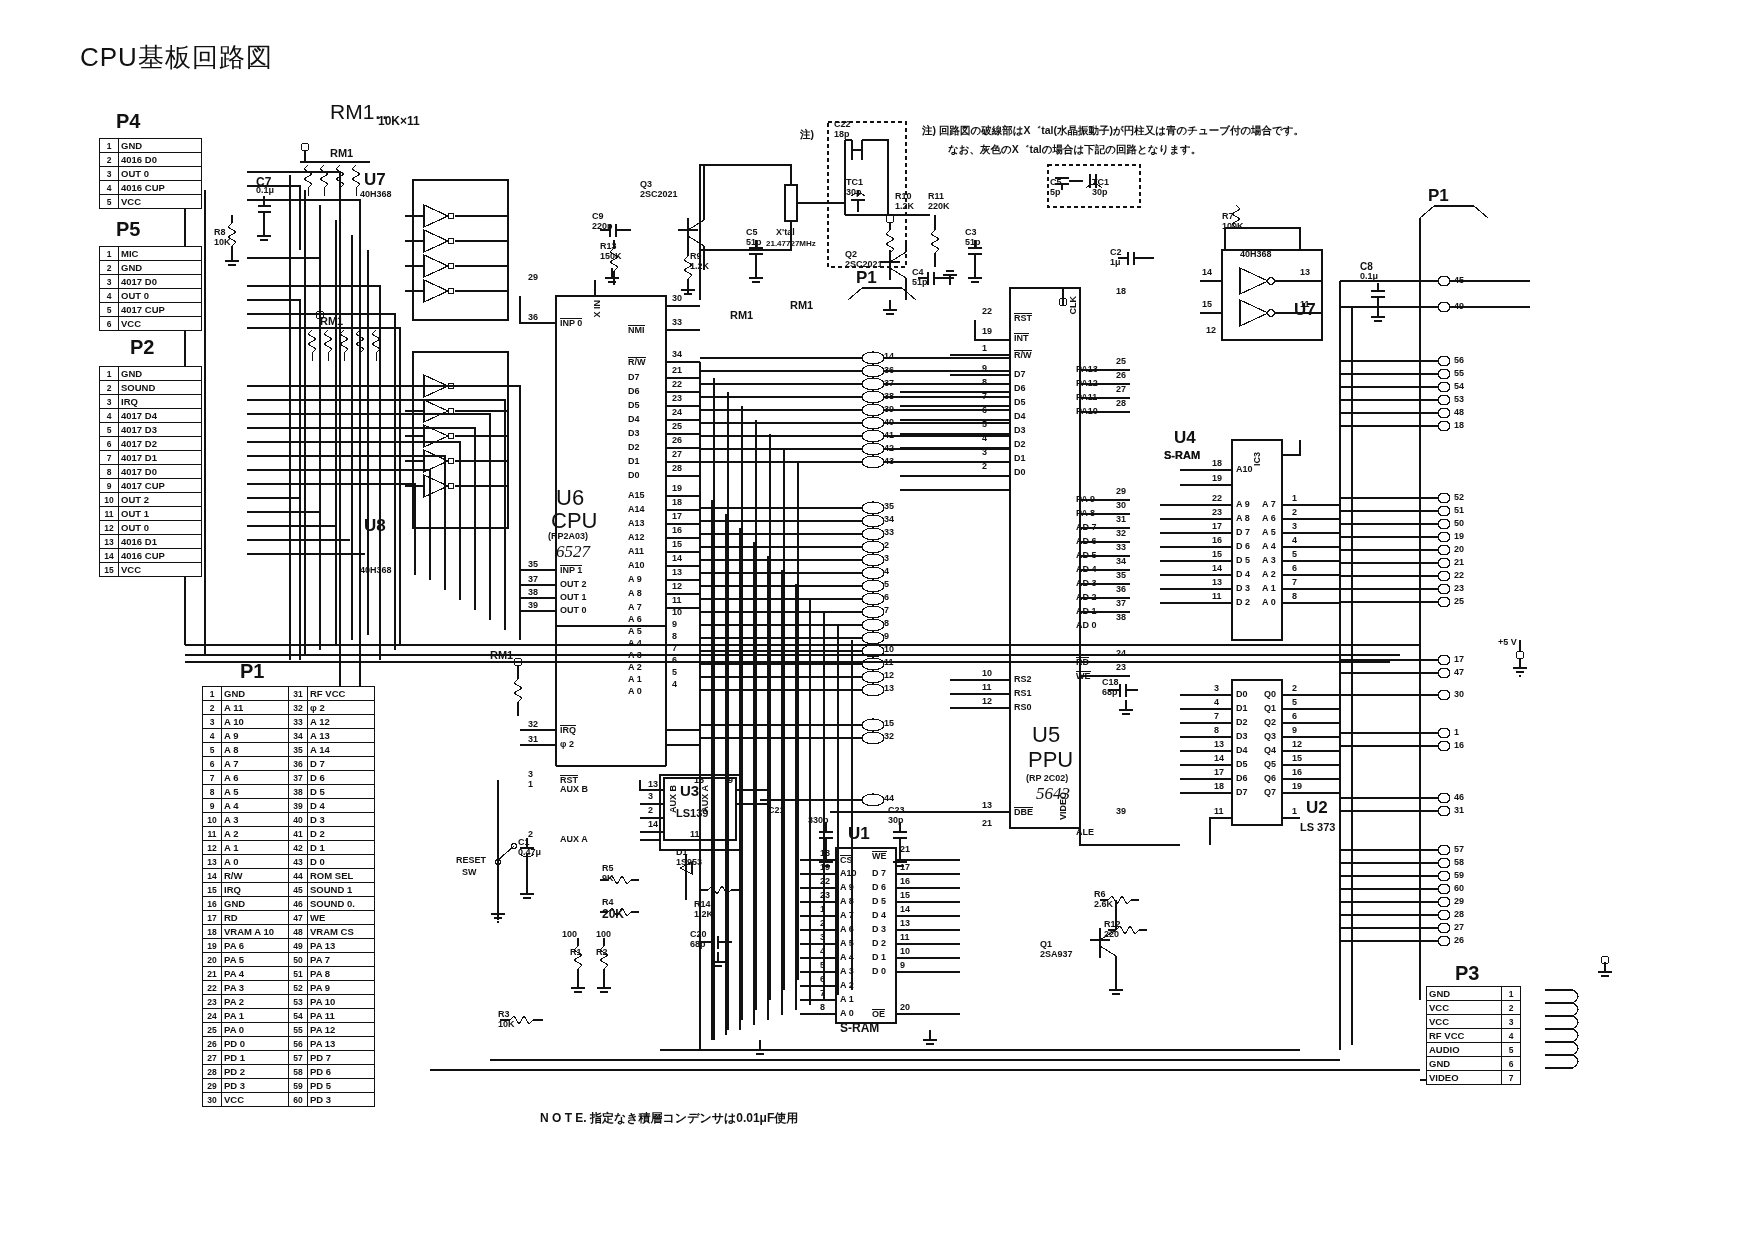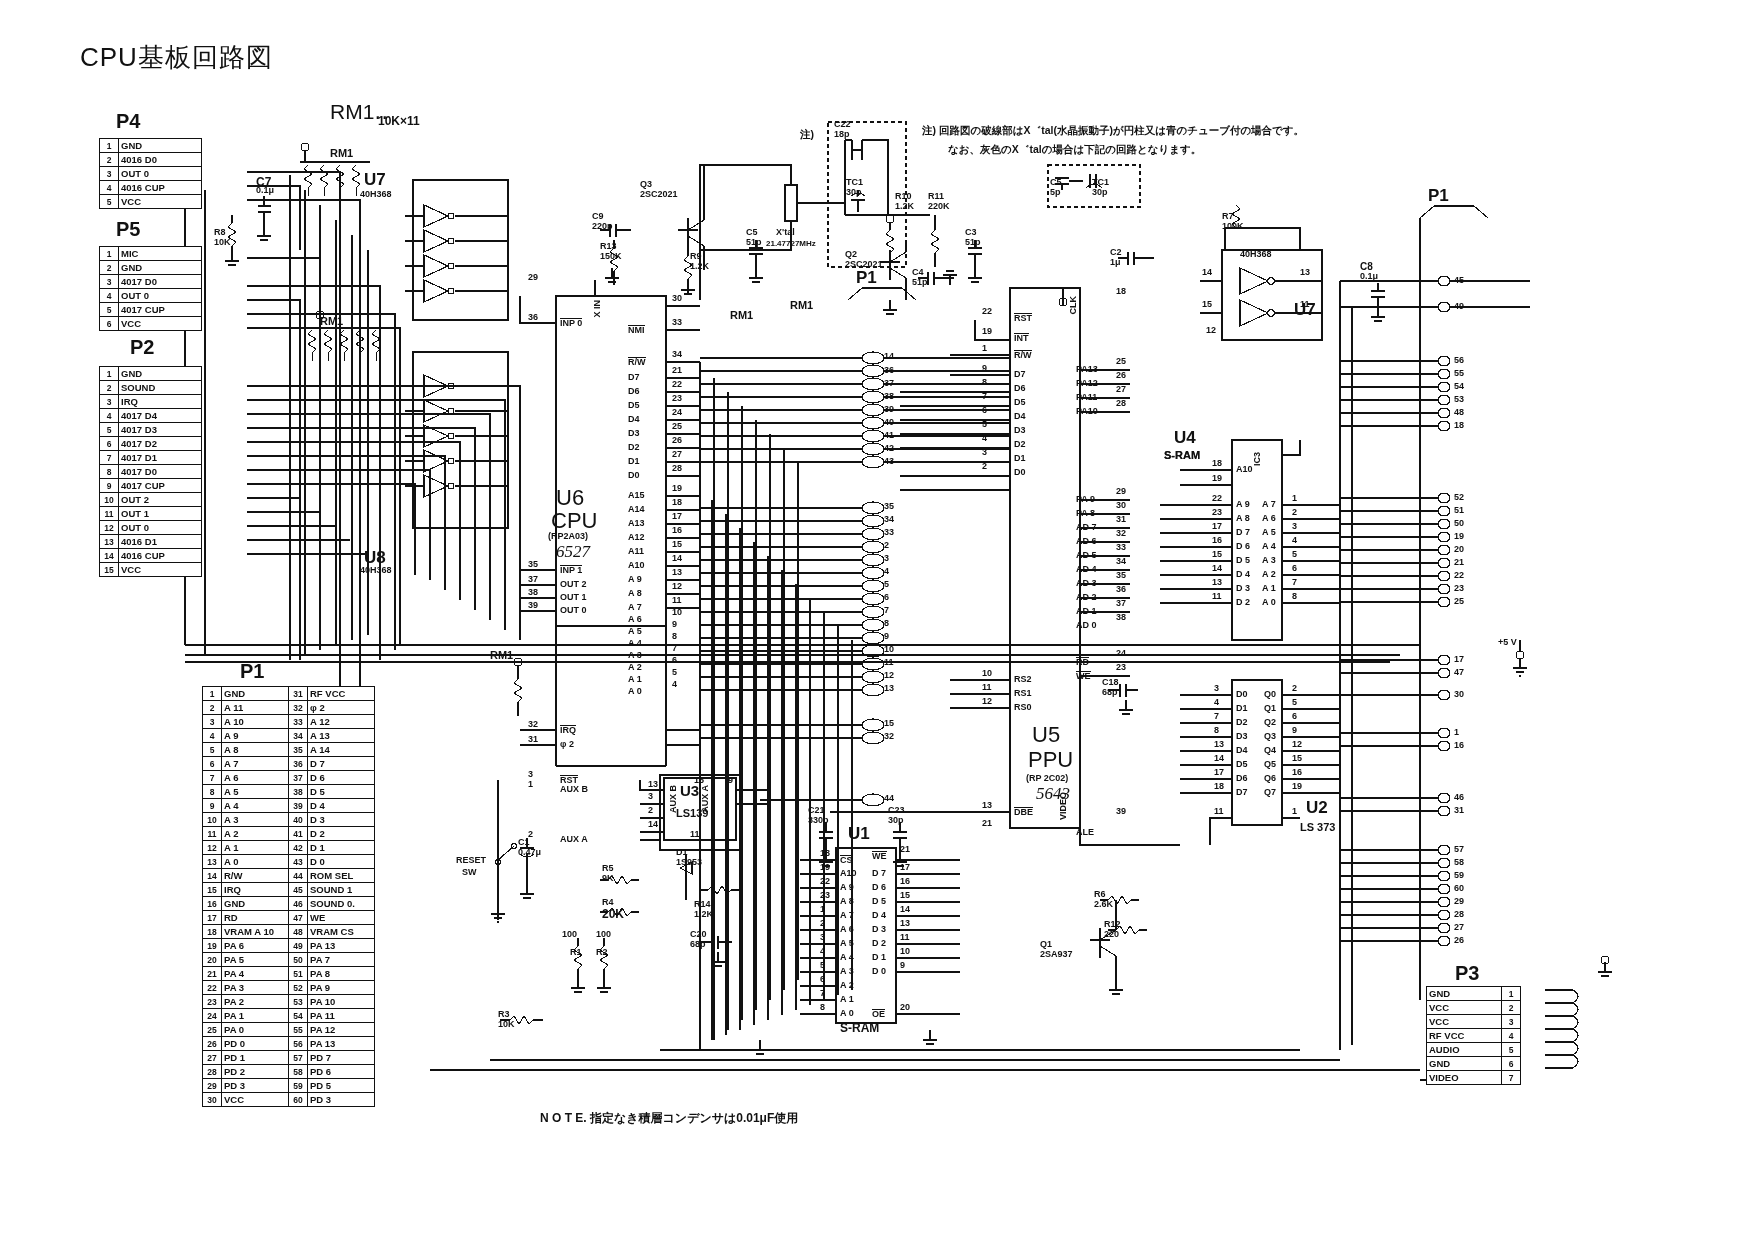--- a/index.html
+++ b/index.html
@@ -804,21 +804,21 @@
 
 <div class="ref" style="left:856px;top:268px;font-size:17px;">P1</div>
 <div class="ref" style="left:1428px;top:186px;font-size:17px;">P1</div>
 
 <div class="big" style="left:330px;top:100px;">RM1‥</div>
 <div class="t b" style="left:378px;top:115px;font-size:12px;">10K×11</div>
 
 <div class="ref" style="left:364px;top:170px;font-size:17px;">U7</div>
 <div class="t b" style="left:360px;top:190px;">40H368</div>
 
-<div class="ref" style="left:364px;top:548px;font-size:17px;">U8</div>
+<div class="ref" style="left:364px;top:516px;font-size:17px;">U8</div>
 <div class="t b" style="left:360px;top:566px;">40H368</div>
 
 <div class="ref" style="left:1294px;top:300px;font-size:17px;">U7</div>
 <div class="t b" style="left:1240px;top:250px;">40H368</div>
 
 <div class="big" style="left:556px;top:485px;font-size:22px;">U6</div>
 <div class="big" style="left:551px;top:508px;font-size:22px;">CPU</div>
 <div class="t b" style="left:548px;top:532px;font-size:9px;">(RP2A03)</div>
 <div class="hand" style="position:absolute;left:556px;top:542px;">6527</div>
 
@@ -1229,21 +1229,21 @@
       <div class="t b" style="left: 570px; top: 948px; font-size: 9px;">R1</div>
       <div class="t b" style="left: 596px; top: 948px; font-size: 9px;">R2</div>
       <div class="t b" style="left: 498px; top: 1010px; font-size: 9px;">R3</div>
       <div class="t b" style="left: 498px; top: 1020px; font-size: 9px;">10K</div>
       <div class="t b" style="left: 676px; top: 848px; font-size: 9px;">D1</div>
       <div class="t b" style="left: 676px; top: 858px; font-size: 9px;">1S953</div>
       <div class="t b" style="left: 694px; top: 900px; font-size: 9px;">R14</div>
       <div class="t b" style="left: 694px; top: 910px; font-size: 9px;">1.2K</div>
       <div class="t b" style="left: 690px; top: 930px; font-size: 9px;">C20</div>
       <div class="t b" style="left: 690px; top: 940px; font-size: 9px;">68p</div>
-      <div class="t b" style="left: 808px; top: 806px; font-size: 9px;">C21</div>
+      <div class="t b" style="left: 768px; top: 806px; font-size: 9px;">C21</div>
       <div class="t b" style="left: 808px; top: 816px; font-size: 9px;">330p</div>
       <div class="t b" style="left: 888px; top: 806px; font-size: 9px;">C23</div>
       <div class="t b" style="left: 888px; top: 816px; font-size: 9px;">30p</div>
       <div class="t b" style="left: 1102px; top: 678px; font-size: 9px;">C18</div>
       <div class="t b" style="left: 1102px; top: 688px; font-size: 9px;">68p</div>
       <div class="t b" style="left: 1094px; top: 890px; font-size: 9px;">R6</div>
       <div class="t b" style="left: 1094px; top: 900px; font-size: 9px;">2.6K</div>
       <div class="t b" style="left: 1104px; top: 920px; font-size: 9px;">R12</div>
       <div class="t b" style="left: 1104px; top: 930px; font-size: 9px;">220</div>
       <div class="t b" style="left: 1040px; top: 940px; font-size: 9px;">Q1</div>

